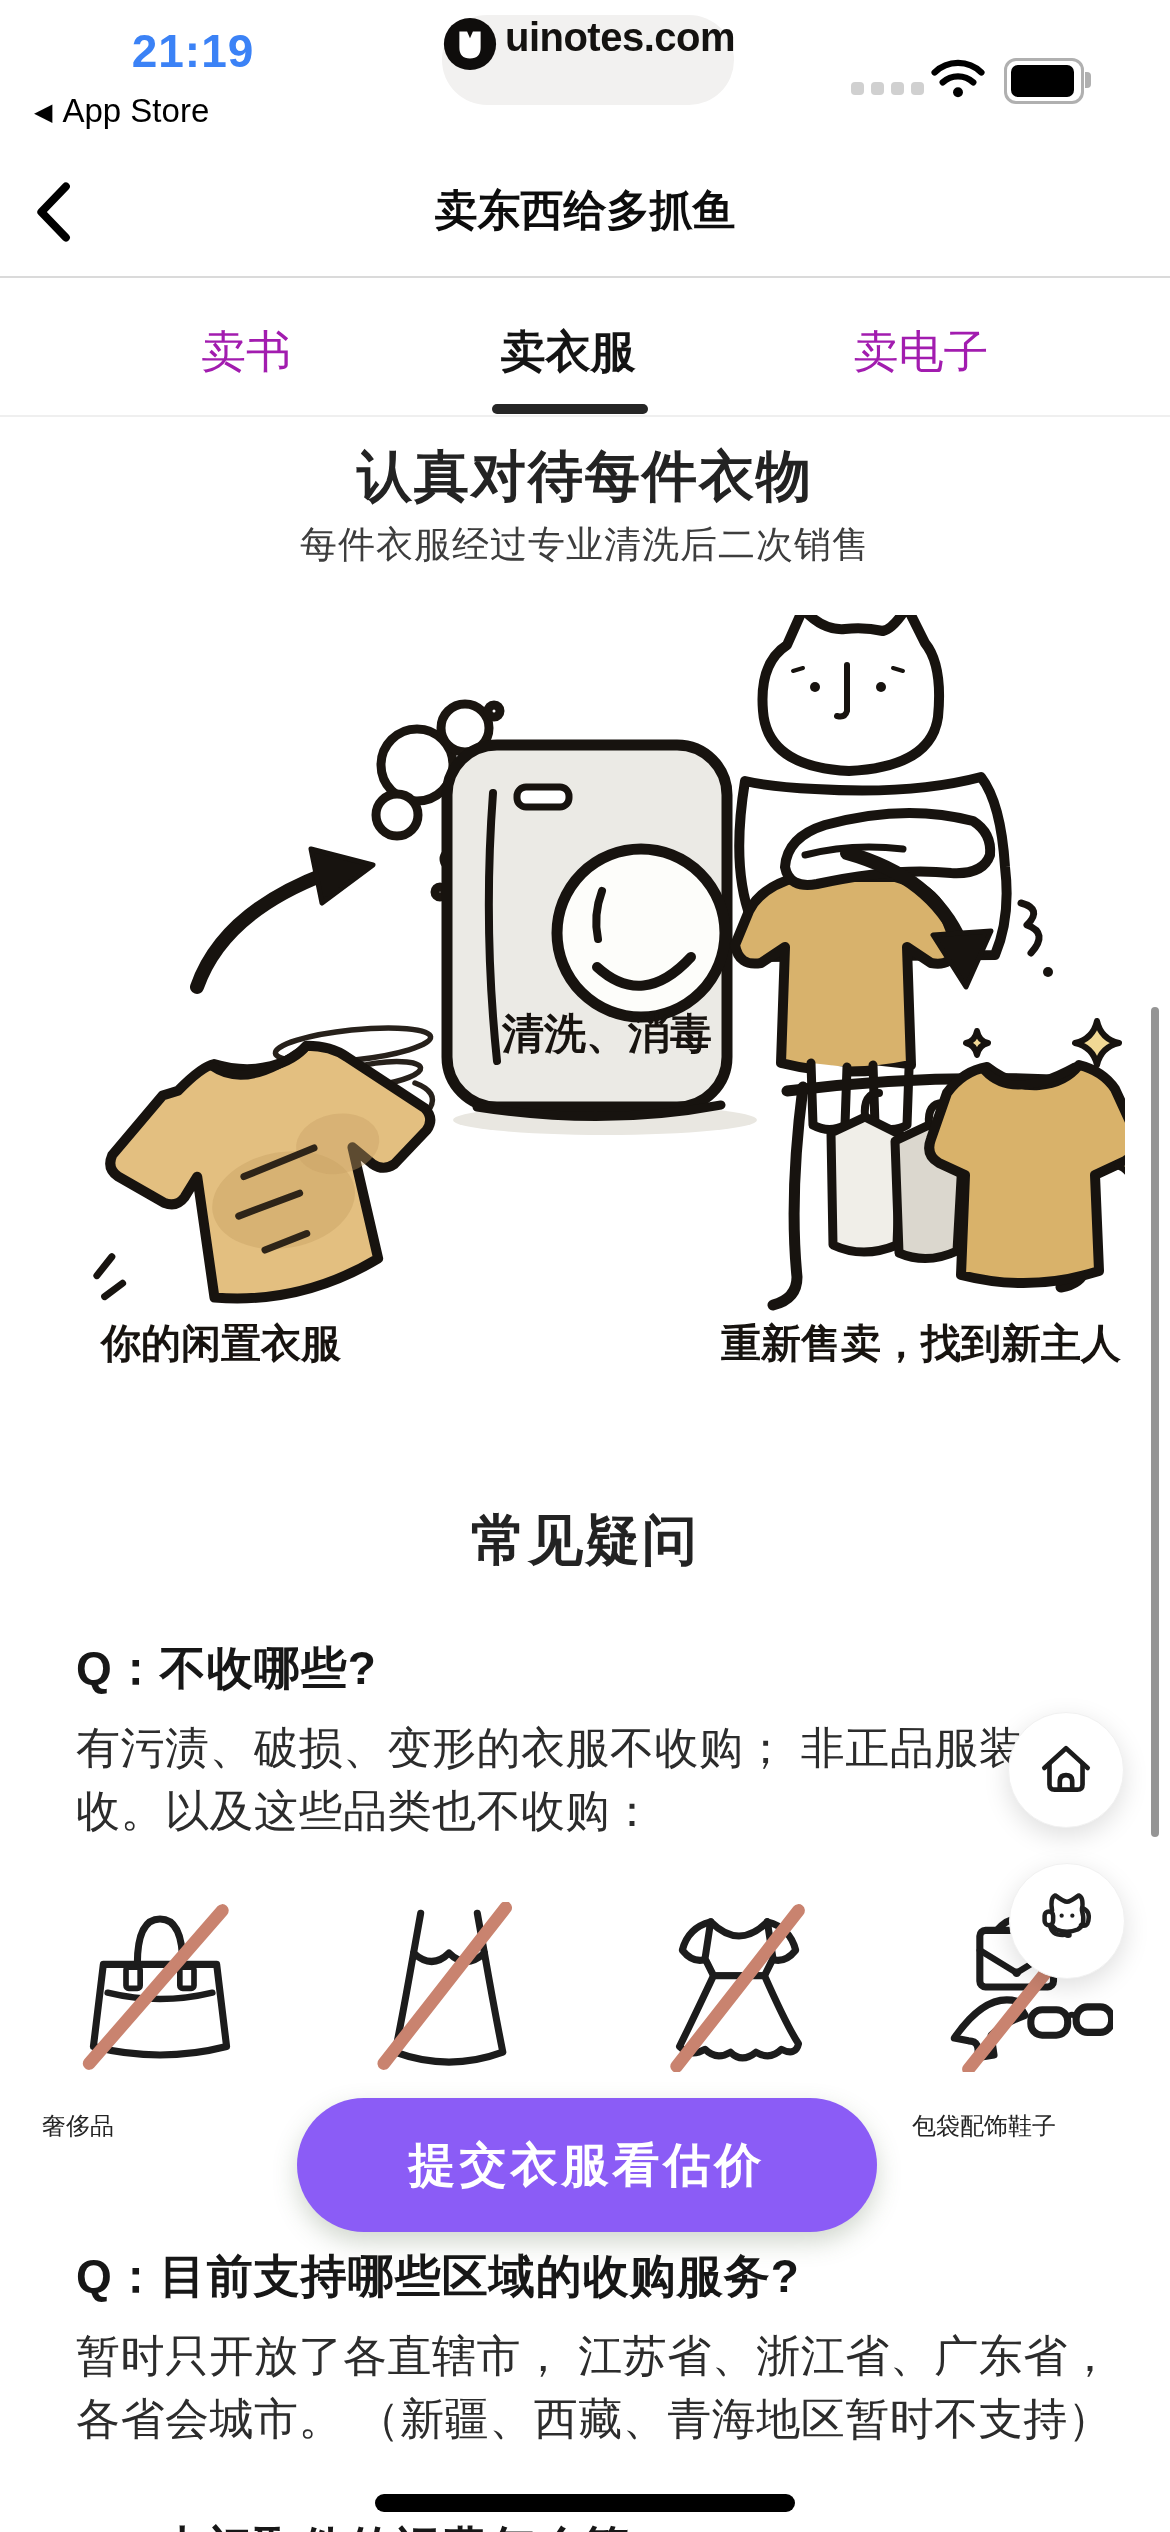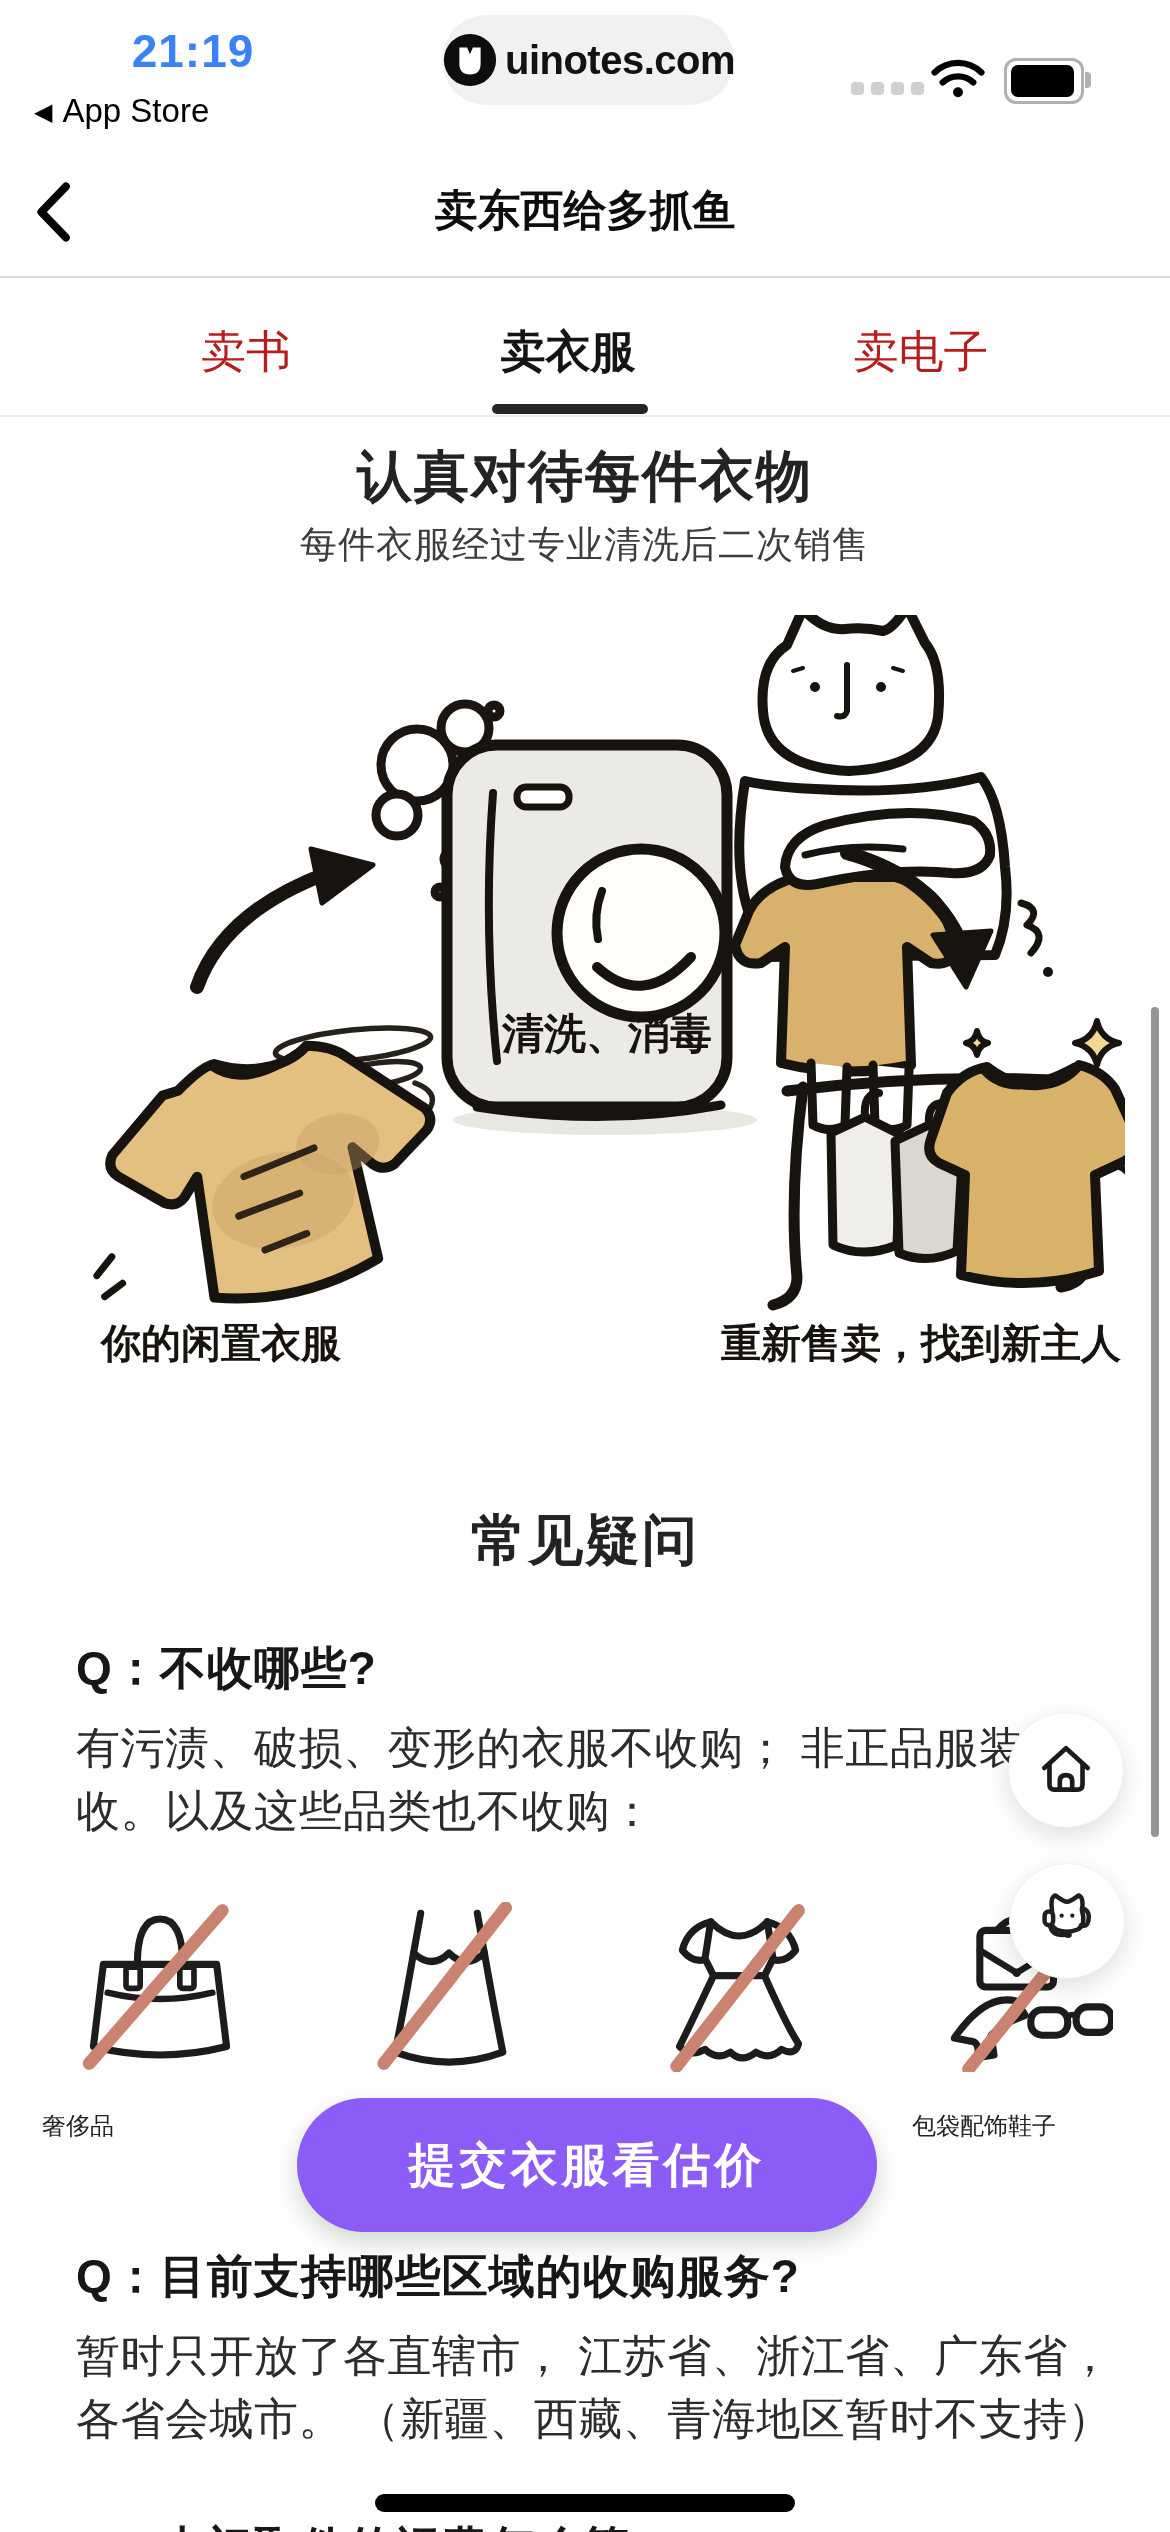--- a/index.html
+++ b/index.html
@@ -7,36 +7,36 @@
     position:relative;width:1170px;height:2532px;background:#ffffff;overflow:hidden;
     font-family:"Liberation Sans","DejaVu Sans",sans-serif;color:#1d1d1d;
     margin:0 auto;
   }
   .abs{position:absolute;}
   
   .time{left:118px;top:24px;width:150px;text-align:center;font-size:46px;font-weight:600;letter-spacing:1px;color:#3b82f6;}
   .backapp{left:34px;top:92px;font-size:33px;font-weight:500;color:#000;display:flex;align-items:center;gap:10px;}
   .backapp .tri{font-size:24px;line-height:33px;}
   .pill{left:442px;top:15px;width:292px;height:90px;background:#f2f1f0;border-radius:45px;
-        display:flex;align-items:center;justify-content:center;gap:6px;}
+        display:flex;align-items:flex-start;justify-content:center;gap:6px;}
   .pill .txt{font-size:40px;font-weight:700;color:#141210;letter-spacing:-0.5px;}
   .dots{left:851px;top:82px;display:flex;gap:7px;}
   .dots i{width:13px;height:13px;border-radius:4px;background:#d0d0d0;}
   .wifi{left:931px;top:56px;}
   .batt{left:1004px;top:58px;width:74px;height:40px;border:3.5px solid #b0b0b0;border-radius:12px;}
   .batt .lvl{position:absolute;left:4px;top:4px;bottom:4px;width:85%;background:#000;border-radius:7px;}
   .batt .nub{position:absolute;right:-10px;top:11px;width:6px;height:16px;background:#b0b0b0;border-radius:0 4px 4px 0;}
   
   .navtitle{left:0;top:182px;width:1170px;text-align:center;font-size:43px;font-weight:700;color:#0d0d0d;}
   .backchev{left:30px;top:180px;}
   .div1{left:0;top:276px;width:1170px;height:2px;background:#dadada;}
   .div2{left:0;top:415px;width:1170px;height:2px;background:#efefef;}
   
   .tab{top:322px;font-size:45px;text-align:center;}
-  .tab.inactive{color:#b91c1c;font-weight:500;}
+  .tab.inactive{color:#a21caf;font-weight:500;}
   .tab.active{color:#141414;font-weight:700;}
   .tab-underline{left:492px;top:404px;width:156px;height:10px;border-radius:5px;background:#262626;}
   
   .h1{left:0;top:440px;width:1170px;text-align:center;font-size:55px;font-weight:700;color:#232323;letter-spacing:2px;}
   .sub{left:0;top:520px;width:1170px;text-align:center;font-size:37px;color:#3d3d3d;letter-spacing:1px;}
   .lab-wash{left:447px;top:1006px;width:320px;text-align:center;font-size:42px;font-weight:700;color:#17130f;}
   .lab-left{left:81px;top:1316px;width:280px;text-align:center;font-size:40px;font-weight:700;color:#17130f;}
   .lab-right{left:701px;top:1316px;width:440px;text-align:center;font-size:40px;font-weight:700;color:#17130f;}
   
   .faqh{left:0;top:1504px;width:1170px;text-align:center;font-size:55px;font-weight:700;color:#232323;letter-spacing:2px;}

